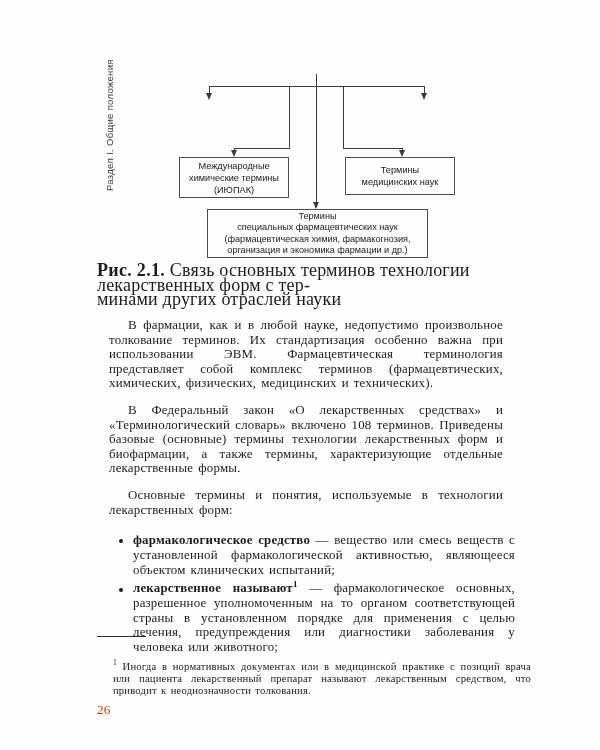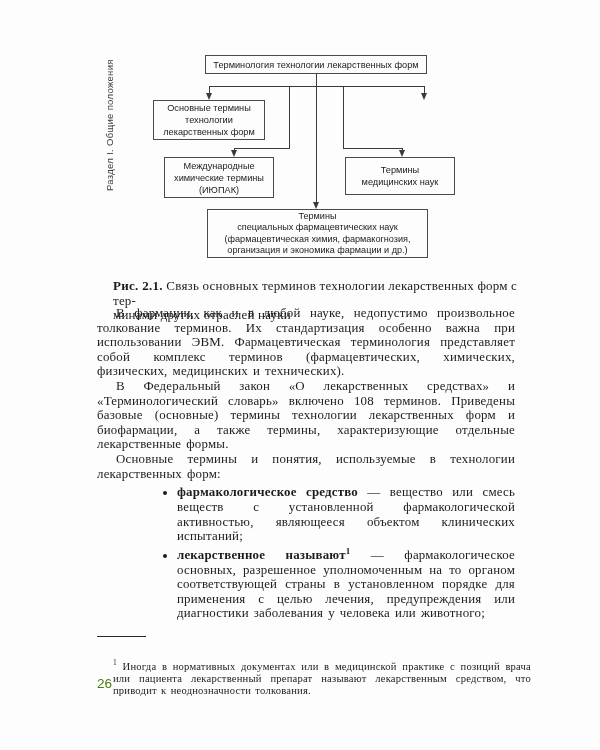--- a/index.html
+++ b/index.html
@@ -36,78 +36,78 @@
     text-align: center;
     font-family: "Liberation Sans", sans-serif;
     font-size: 9.2px; line-height: 12px;
     color: #1a1a1a;
     white-space: pre;
     box-sizing: border-box;
   }
   .box-root      { left:205px; top:55px;  width:222px; height:19px; }
   .box-main      { left:153px; top:100px; width:112px; height:40px; }
   .box-technical { left:367px; top:100px; width:91px;  height:40px; }
-  .box-chemical  { left:164px; top:157px; width:110px; height:41px; }
+  .box-chemical  { left:179px; top:157px; width:110px; height:41px; }
   .box-medical   { left:345px; top:157px; width:110px; height:38px; }
   .box-special   { left:207px; top:209px; width:221px; height:49px; font-size:9.1px; line-height:11.5px; }
 
   .dline { position:absolute; background:#3a3a3a; }
   .arrowhead {
     position: absolute; width: 0; height: 0;
     border-left: 3.5px solid transparent;
     border-right: 3.5px solid transparent;
     border-top: 7px solid #3a3a3a;
   }
 
   
   .caption {
     position: absolute; left: 97px; top: 263px; width: 420px;
-    margin: 16px;
-    font-size: 13px; line-height: 14.5px;
+    margin: 0;
+    font-size: 18px; line-height: 14.5px;
     letter-spacing: 0.2px;
     color: #1c1c1c;
   }
   .caption b { letter-spacing: 0.3px; }
   .block { display: block; }
 
   
   .body-text {
     position: absolute; left: 97px; top: 306px; width: 418px;
     font-size: 12.9px; line-height: 14.6px;
     letter-spacing: 0.2px; word-spacing: 1.6px;
     text-align: justify;
     color: #1c1c1c;
   }
-  .body-text p { margin: 0; text-indent: 19px; }
+  .body-text p { margin: 12px; text-indent: 19px; }
   .terms-list {
     margin: 0; padding: 0 0 0 36px;
     list-style: disc;
   }
-  .terms-list li { text-align: justify; margin-left: 44px; }
+  .terms-list li { text-align: justify; }
   .terms-list sup { font-weight: bold; font-size: 9px; }
 
   
   .footnote-rule {
     position: absolute; left: 97px; top: 636px;
     width: 49px; height: 1px; background: #2a2a2a;
   }
   .footnote {
     position: absolute; left: 97px; top: 641px; width: 418px;
     margin: 16px;
     font-size: 10.6px; line-height: 12px;
     letter-spacing: 0.2px; word-spacing: 1.4px;
     text-align: justify;
     color: #1c1c1c;
   }
   .footnote sup { font-size: 7.5px; }
 
   .page-number {
-    position: absolute; left: 97px; top: 676px;
-    font-family: Liberation Sans, sans-serif;
-    font-size: 13.5px; color: #4d7c0f;
+    position: absolute; left: 97px; top: 702px;
+    font-family: Liberation Serif, serif;
+    font-size: 13.5px; color: #c2410c;
   }
 </style>
 </head>
 <body>
 
 <div class="page">
 
   <div class="sidebar-label">Раздел I. Общие положения</div>
 
   <div class="diagram">
@@ -122,24 +122,20 @@
     <div class="dline" style="left:343px; top:86px; width:1px; height:63px;"></div>
     <div class="dline" style="left:343px; top:148px; width:60px; height:1px;"></div>
     <div class="dline" style="left:402px; top:148px; width:1px; height:4px;"></div>
 
     <div class="arrowhead" style="left:206px; top:93px;"></div>
     <div class="arrowhead" style="left:421px; top:93px;"></div>
     <div class="arrowhead" style="left:231px; top:150px;"></div>
     <div class="arrowhead" style="left:399px; top:150px;"></div>
     <div class="arrowhead" style="left:313px; top:202px;"></div>
 
-    <div class="dbox box-root">Терминология технологии лекарственных форм</div>
-    <div class="dbox box-main">Основные термины
-технологии
-лекарственных форм</div>
     <div class="dbox box-chemical">Международные
 химические термины
 (ИЮПАК)</div>
     <div class="dbox box-medical">Термины
 медицинских наук</div>
     <div class="dbox box-special">Термины
 специальных фармацевтических наук
 (фармацевтическая химия, фармакогнозия,
 организация и экономика фармации и др.)</div>
   </div>

